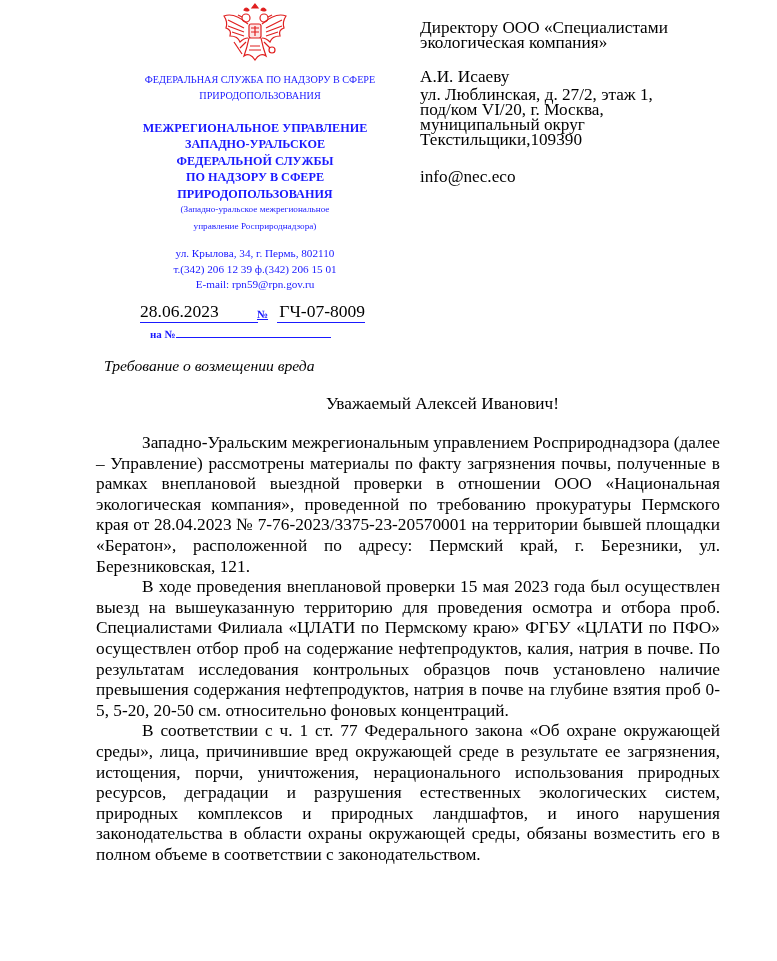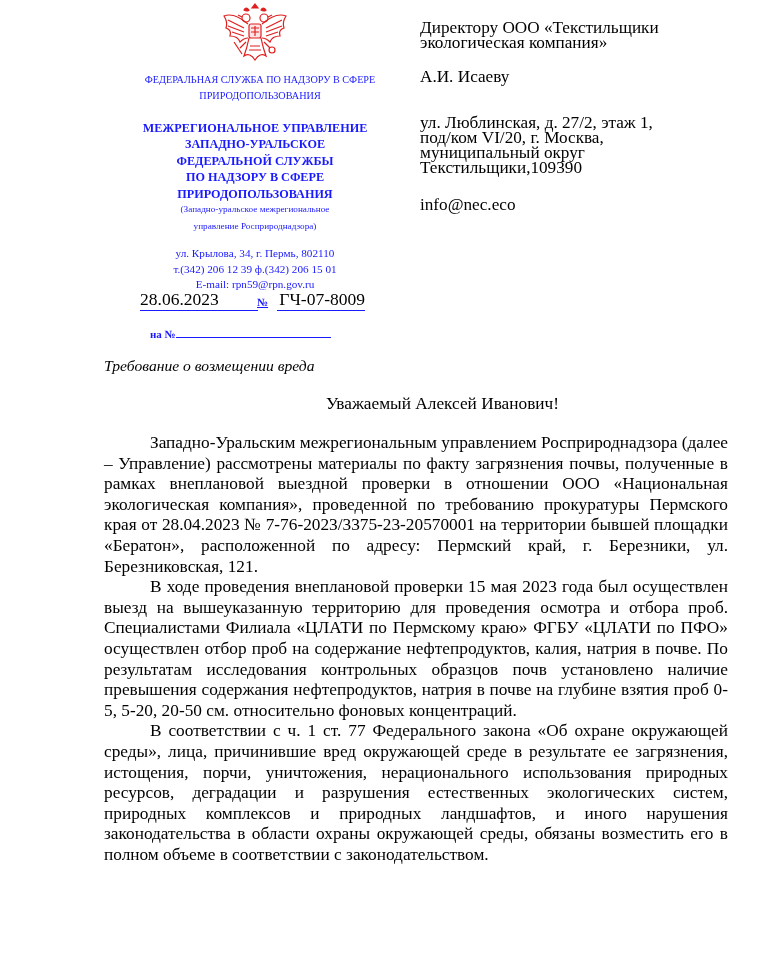--- a/index.html
+++ b/index.html
@@ -45,21 +45,21 @@
       line-height: 16.5px;
     }
     .contacts {
       left: 110px; width: 290px; top: 246px;
       text-align: center;
       color: #1a1aff;
       font-size: 11.2px;
       line-height: 15.5px;
     }
     .date-row {
-      left: 140px; top: 288px;
+      left: 140px; top: 300px;
       height: 26px;
       width: 260px;
       font-family: Liberation Serif, serif;
     }
     .date-row .date {
       position: absolute; left: 0; top: 0;
       font-size: 17.5px;
       line-height: 22px;
       width: 118px;
       border-bottom: 1px solid #1a1aff;
@@ -92,40 +92,40 @@
       height: 11px;
     }
 
     
     .addressee {
       left: 420px; top: 20px; width: 300px;
       font-size: 17.2px;
     }
     .addressee .l1 { line-height: 15px; }
     .addressee .name { margin-top: 17px; line-height: 20px; }
-    .addressee .addr { margin-top: 28px; line-height: 15px; }
+    .addressee .addr { line-height: 15px; }
     .addressee .email { margin-top: 20px; line-height: 20px; }
 
     
     .subject {
       left: 104px; top: 356px;
       font-size: 15.6px;
       line-height: 20px;
       font-style: italic;
     }
     .greeting {
       left: 0; width: 777px; top: 393px;
       text-align: center;
       padding-left: 108px;
       box-sizing: border-box;
       font-size: 17.3px;
       line-height: 22px;
     }
     .body-text {
-      left: 104px; top: 433px; width: 624px;
+      left: 96px; top: 433px; width: 624px;
       font-size: 17.3px;
       line-height: 20.6px;
       text-align: justify;
     }
     .body-text p {
       margin: 0;
       text-indent: 46px;
     }
   </style>
 </head>
@@ -190,21 +190,21 @@
   <span class="date">28.06.2023</span>
   <span class="no-sign">№</span>
   <span class="num">ГЧ-07-8009</span>
 </div>
 
 <div class="abs ref-row">
   <span style="font-weight:bold;">на №</span><span class="ref-line"></span>
 </div>
 
 <div class="abs addressee">
-  <div class="l1">Директору ООО «Текстильщики</div>
+  <div class="l1">Директору ООО «Специалистами</div>
   <div class="l1">экологическая компания»</div>
   <div class="name">А.И. Исаеву</div>
   <div class="addr">
     <div>ул. Люблинская, д. 27/2, этаж 1,</div>
     <div>под/ком VI/20, г. Москва,</div>
     <div>муниципальный округ</div>
     <div>Текстильщики,109390</div>
   </div>
   <div class="email">info@nec.eco</div>
 </div>

